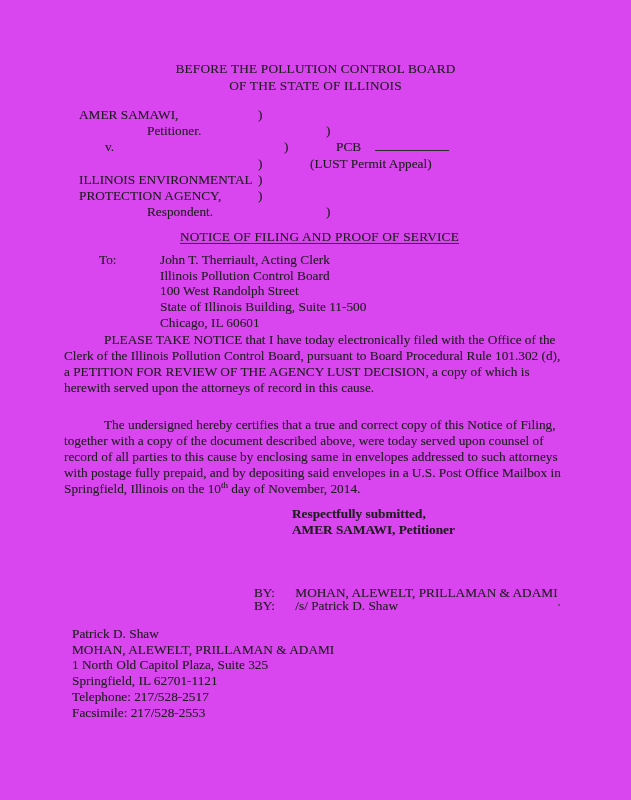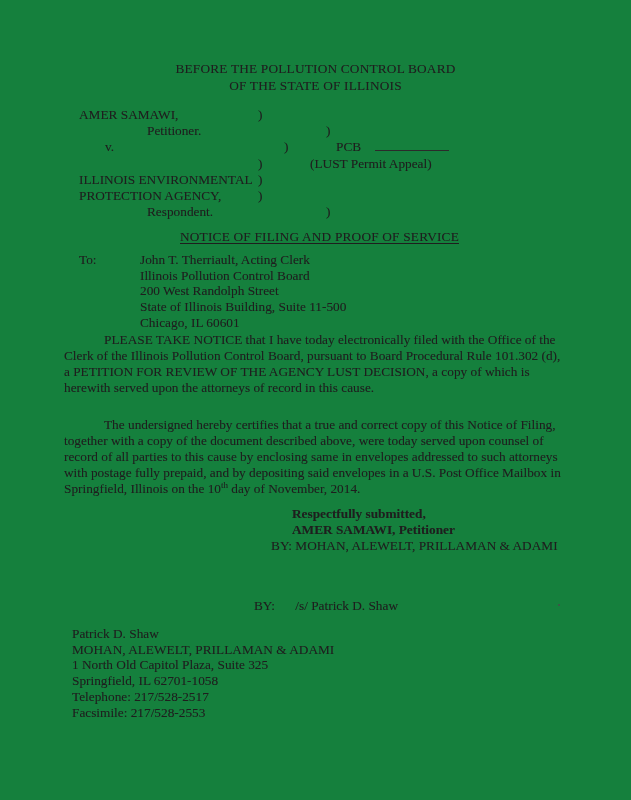--- a/index.html
+++ b/index.html
@@ -14,21 +14,21 @@
     overflow: hidden;
     font-family: "Liberation Serif", serif;
     color: #1e1e1e;
     font-size: 13.3px;
     line-height: 16px;
     -webkit-font-smoothing: antialiased;
   }
   .page {
     position: absolute;
     inset: 0;
-    background: #15803d;
+    background: #d946ef;
     text-shadow: 0 0 0.5px rgba(40,40,40,0.35);
   }
   .abs { position: absolute; }
 
   
   .court-header {
     left: 0; top: 61px; width: 631px;
     text-align: center;
     line-height: 16.5px;
     letter-spacing: 0.2px;
@@ -57,38 +57,38 @@
     font-weight: normal;
     letter-spacing: 0.2px;
   }
   .doc-title span {
     text-decoration: underline;
     text-underline-offset: 2px;
   }
 
   
   .to-block { left: 79px; top: 252px; display: flex; line-height: 15.7px; }
-  .to-label { width: 34px; }
+  .to-label { width: 34px; margin-left: 20px; }
   .to-col-left { width: 217px; margin-left: 27px; }
   .to-col-right { }
 
   
   .body-par {
     left: 64px; width: 503px;
     margin: 0;
     text-indent: 40px;
     line-height: 16.1px;
   }
   .par-notice { top: 332px; }
   .par-cert   { top: 417px; }
   sup { font-size: 9px; line-height: 0; }
 
   
   .sig-submitted { left: 292px; top: 506px; line-height: 16px; font-weight: bold; }
-  .sig-by-row1 { left: 254px; top: 538px; text-align: right; }
+  .sig-by-row1 { left: 254px; top: 585px; }
   .sig-by-row2 { left: 254px; top: 598px; }
   .by-label { display: inline-block; width: 38px; }
 
   .dot-artifact {
     left: 558px; top: 604px;
     width: 2px; height: 2px;
     background: #4a4a4a;
     border-radius: 50%;
   }
 
@@ -145,21 +145,21 @@
 
   <div class="abs doc-title">
     <span>NOTICE OF FILING AND PROOF OF SERVICE</span>
   </div>
 
   <div class="abs to-block">
     <span class="to-label">To:</span>
     <div class="to-col-left">
       <div>John T. Therriault, Acting Clerk</div>
       <div>Illinois Pollution Control Board</div>
-      <div>200 West Randolph Street</div>
+      <div>100 West Randolph Street</div>
       <div>State of Illinois Building, Suite 11-500</div>
       <div>Chicago, IL 60601</div>
     </div>
   </div>
 
   <p class="abs body-par par-notice">PLEASE TAKE NOTICE that I have today electronically filed with the Office of the Clerk of the Illinois Pollution Control Board, pursuant to Board Procedural Rule 101.302 (d), a PETITION FOR REVIEW OF THE AGENCY LUST DECISION, a copy of which is herewith served upon the attorneys of record in this cause.</p>
 
   <p class="abs body-par par-cert"><span>The undersigned hereby certifies that a true and correct copy of this Notice of Filing, together with a copy of the document described above, were today served upon counsel of record of all parties to this cause by enclosing same in envelopes addressed to such attorneys with postage fully prepaid, and by depositing said envelopes in a U.S. Post Office Mailbox in Springfield, Illinois on the 10</span><sup>th</sup><span> day of November, 2014.</span></p>
 
   <div class="abs sig-submitted">
@@ -176,18 +176,18 @@
     <span class="by-label">BY:</span>
     <span>/s/ Patrick D. Shaw</span>
   </div>
 
   <div class="abs dot-artifact"></div>
 
   <div class="abs footer-block">
     <div>Patrick D. Shaw</div>
     <div>MOHAN, ALEWELT, PRILLAMAN &amp; ADAMI</div>
     <div>1 North Old Capitol Plaza, Suite 325</div>
-    <div>Springfield, IL 62701-1058</div>
+    <div>Springfield, IL 62701-1121</div>
     <div>Telephone: 217/528-2517</div>
     <div>Facsimile: 217/528-2553</div>
   </div>
 
 </div>
 
 </body></html>

